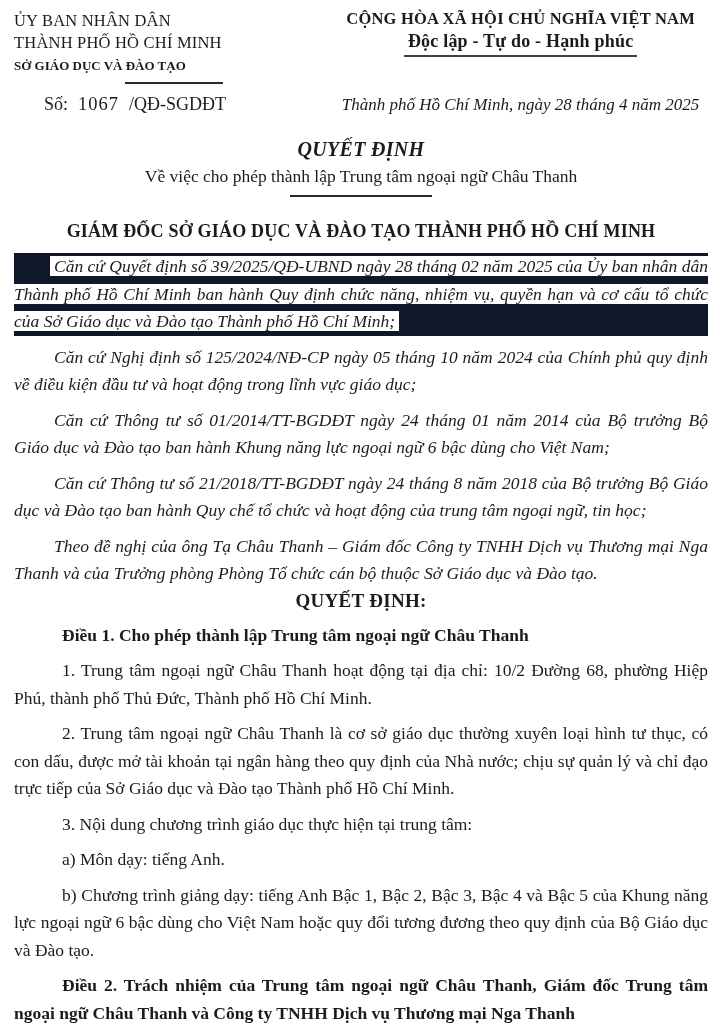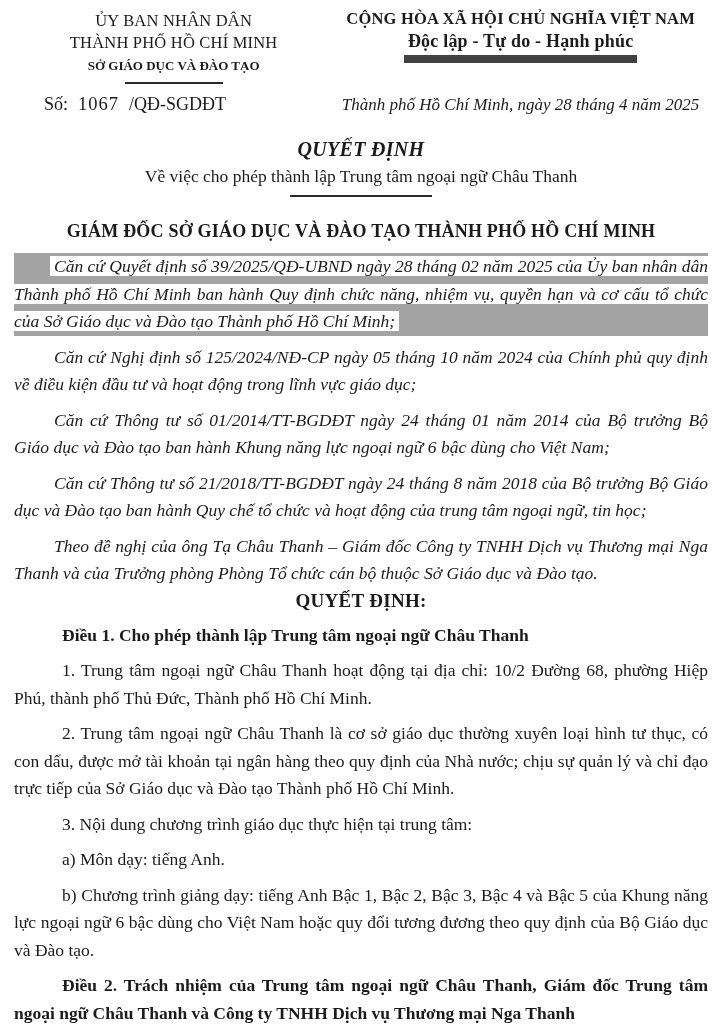--- a/index.html
+++ b/index.html
@@ -11,33 +11,33 @@
     overflow: hidden;
   }
   .page {
     width: 726px;
     height: 1024px;
     padding: 8px 18px 0 14px;
   }
 
   
   .nat-header { display: flex; width: 100%; }
-  .nh-left  { width: 46%; text-align: center; padding-top: 2px; font-family: Liberation Serif, serif; }
+  .nh-left  { width: 46%; text-align: left; padding-top: 2px; font-family: Liberation Serif, serif; }
   .nh-right { width: 54%; text-align: center; }
   .nh-line  { font-size: 16.5px; line-height: 22px; letter-spacing: .2px; }
   .nh-line.bold { font-weight: bold; }
   .nh-left .org-name { font-size: 13px; line-height: 24px; font-weight: bold; }
   .rule-left {
     width: 98px; height: 0; border-top: 2px solid #2a2a2a;
     margin: 4px auto 0 auto;
   }
   .nh-right .motto {
     display: inline-block;
     font-size: 18px; line-height: 23px; font-weight: bold;
-    border-bottom: 8px solid #404040; padding: 0 4px 2px 4px;
+    border-bottom: 2px solid #404040; padding: 0 4px 2px 4px;
     letter-spacing: .2px;
   }
 
   
   .num-row { display: flex; margin-top: 10px; align-items: flex-end; }
   .num-left { width: 46%; padding-left: 30px; font-size: 18px; white-space: nowrap; }
   .doc-no { display: inline-block; padding: 0 10px; font-size: 18.5px; letter-spacing: 1px; }
   .num-right { width: 54%; text-align: center; font-style: italic; font-size: 17px; white-space: nowrap; }
 
   
@@ -52,21 +52,21 @@
   .para {
     font-size: 17.5px;
     line-height: 27.5px;
     text-align: justify;
     text-indent: 40px;
     margin-top: 8px;
   }
   .para.italic { font-style: italic; }
   .para.clause { text-indent: 48px; }
   .para.bold { font-weight: bold; }
-  .para.hl { background: #a3a3a3; }
+  .para.hl { background: #0f172a; }
   .para.hl .hl-line {
     background: #ffffff;
     box-shadow: 4px 0 0 #ffffff, -4px 0 0 #ffffff;
     box-decoration-break: clone;
     -webkit-box-decoration-break: clone;
   }
   .decision-heading {
     text-align: center; font-weight: bold; font-size: 19px; line-height: 26px;
     letter-spacing: .3px;
   }

